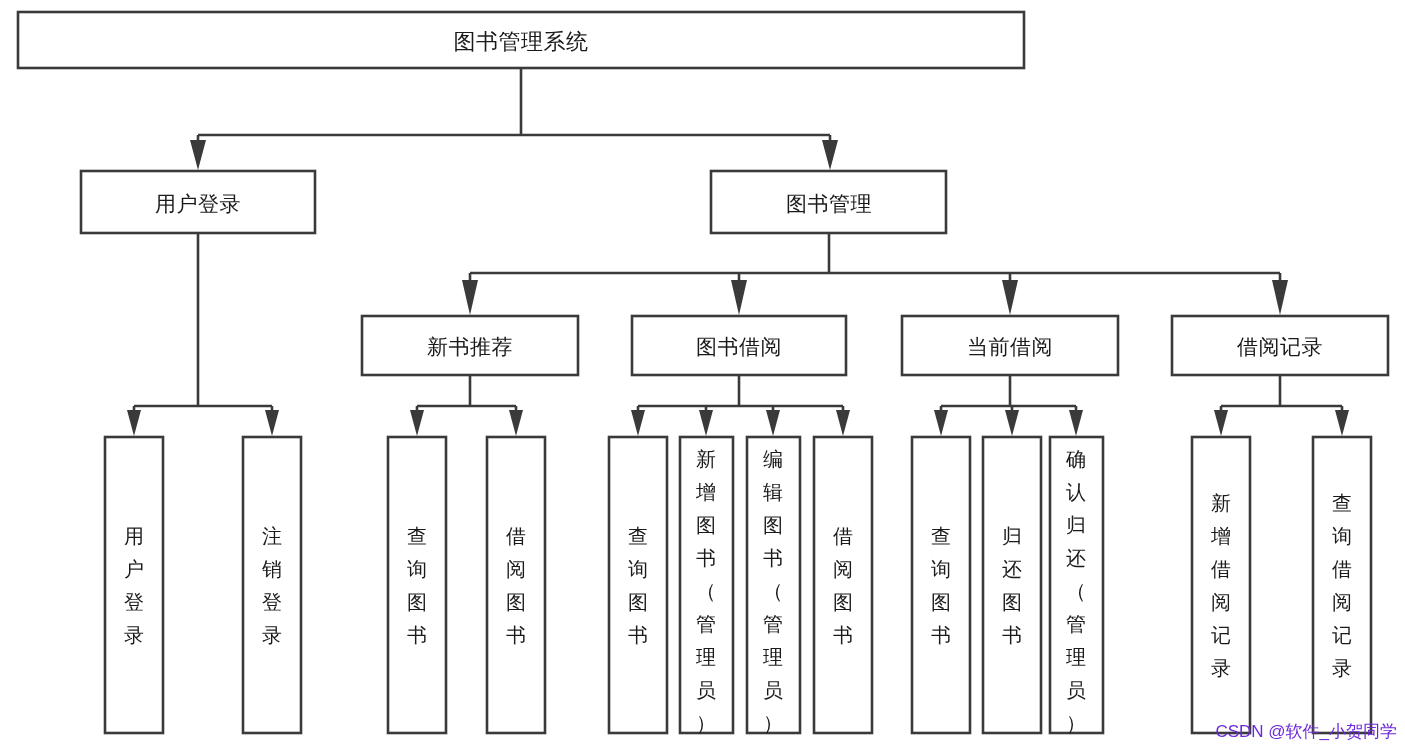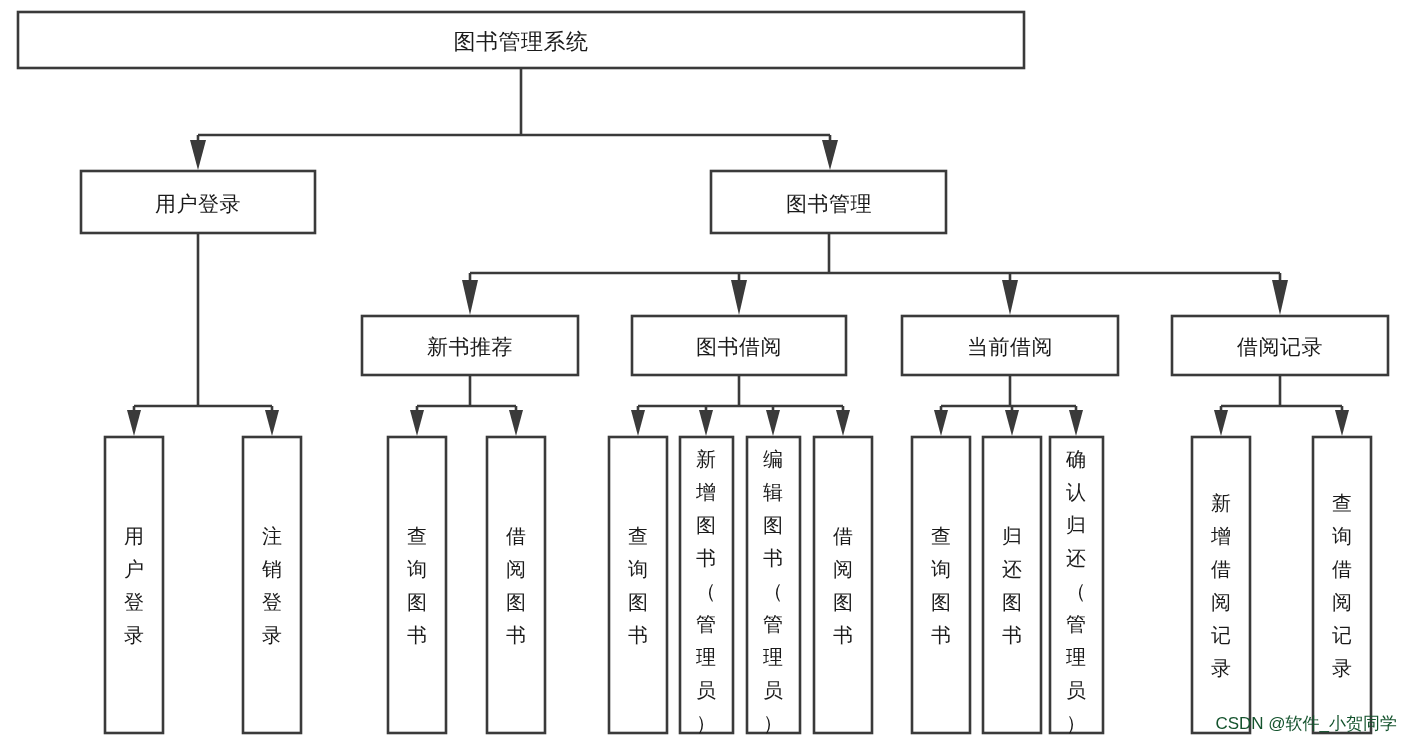--- a/index.html
+++ b/index.html
@@ -55,22 +55,22 @@
     fill: none;
     stroke-linecap: butt;
   }
   .arrow-head {
     fill: #3a3a3a;
     stroke: none;
   }
   .watermark-text {
     position: absolute;
     right: 8px;
-    bottom: 12px;
-    color: #14532d;
+    bottom: 4px;
+    color: #6d28d9;
     font-size: 17px;
     font-family: "Liberation Sans", "DejaVu Sans", sans-serif;
     white-space: nowrap;
     user-select: none;
     pointer-events: none;
   }
 </style>
 </head>
 <body>
 

